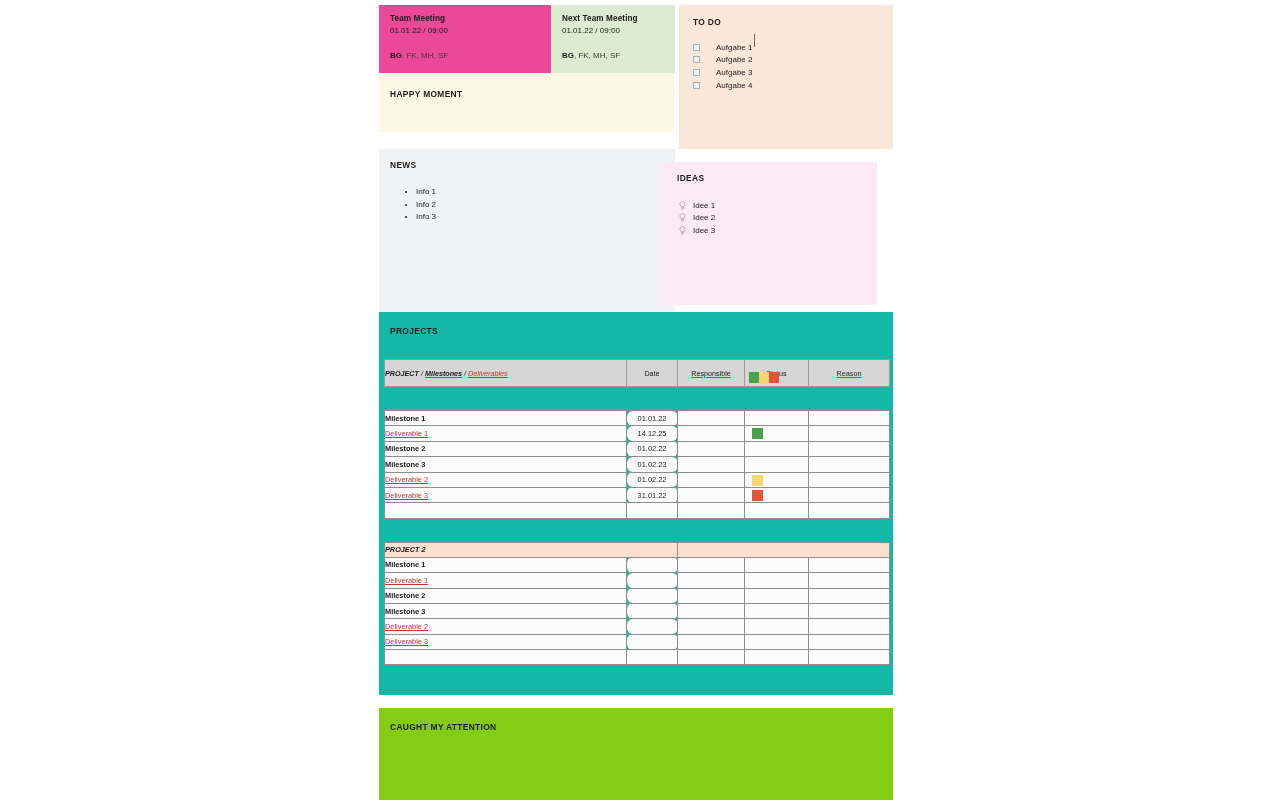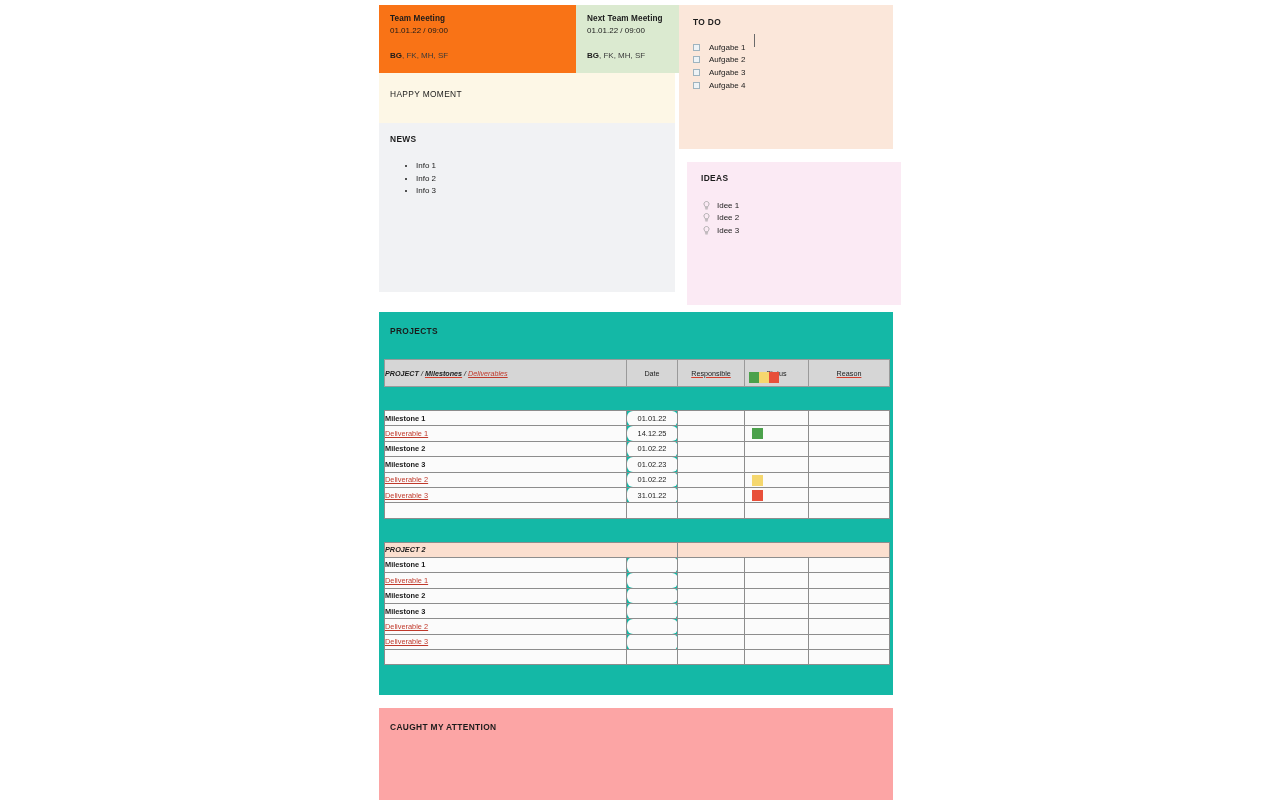--- a/index.html
+++ b/index.html
@@ -25,21 +25,21 @@
   
   .meet-row {
     position: absolute; left: 0; top: 0;
     width: 514px; height: 68px;
     display: flex;
   }
   .meet-card {
     height: 68px;
     padding: 8px 11px 0 11px;
   }
-  .meet-card.blue  { width: 197px; background: #f97316; }
+  .meet-card.blue  { width: 172px; background: #ec4899; }
   .meet-card.green { width: 124px; background: #dbead0; }
   .meet-filler     { flex: 1; background: #ffffff; }
   .meet-title {
     font-size: 8.2px; font-weight: bold; color: #1b1b1b;
     letter-spacing: .1px; line-height: 11px;
   }
   .meet-when {
     font-size: 8px; color: #1b1b1b; line-height: 12px;
     margin-top: 1px;
   }
@@ -49,26 +49,26 @@
   .meet-people b { color: #1b1b1b; }
 
   
   .happy {
     position: absolute; left: 0; top: 68px;
     width: 296px; height: 59px;
     background: #fdf7e6;
     padding: 16px 0 0 11px;
   }
   .happy-title {
-    font-size: 8.4px; font-weight: normal; color: #1b1b1b; letter-spacing: .35px;
+    font-size: 8.4px; font-weight: bold; color: #1b1b1b; letter-spacing: .35px;
   }
 
   
   .news {
-    position: absolute; left: 0; top: 118px;
+    position: absolute; left: 0; top: 144px;
     width: 296px; height: 169px;
     background: #f1f2f4;
     padding: 11px 0 0 11px;
   }
   .sect-title {
     font-size: 8.4px; font-weight: bold; color: #1b1b1b; letter-spacing: .35px;
   }
   .news ul { margin: 16px 0 0 26px; }
   .news li { font-size: 8px; color: #1b1b1b; line-height: 12.6px; }
   .news li::marker { font-size: 8px; }
@@ -84,29 +84,29 @@
   .todo-item {
     display: flex; align-items: center; height: 12.6px;
   }
   .cbox {
     width: 7px; height: 7px;
     border: 1px solid #9fb4bf;
     background: #eef3f6;
     margin-right: 9px;
     flex: none;
   }
-  .todo-label { font-size: 8px; color: #1b1b1b; }
+  .todo-label { font-size: 8px; color: #1b1b1b; margin-left: 7px; }
   .caret {
     position: absolute; left: 75px; top: 29px;
     width: 1px; height: 13px; background: #6a6a6a;
   }
 
   
   .ideas {
-    position: absolute; left: 308px; top: 157px;
+    position: absolute; left: 284px; top: 157px;
     width: 214px; height: 143px;
     background: #fbeaf4;
     padding: 11px 0 0 14px;
   }
   .ideas-list { margin-top: 16px; }
   .idea-item { display: flex; align-items: center; height: 12.6px; }
   .bulb { width: 11px; height: 11px; margin-right: 5px; flex: none; }
   .idea-label { font-size: 8px; color: #1b1b1b; }
 
   
@@ -175,21 +175,21 @@
   .swatch {
     position: absolute; left: 7px; top: 2px;
     width: 11px; height: 11px;
   }
   .spacer-row td { height: 15.4px; }
 
   
   .caught {
     position: absolute; left: 0; top: 703px;
     width: 514px; height: 92px;
-    background: #fca5a5;
+    background: #84cc16;
     padding: 14px 0 0 11px;
   }
 </style>
 </head>
 <body>
 
 <div id="page">
   <div class="board">
 
     <div class="meet-row">

